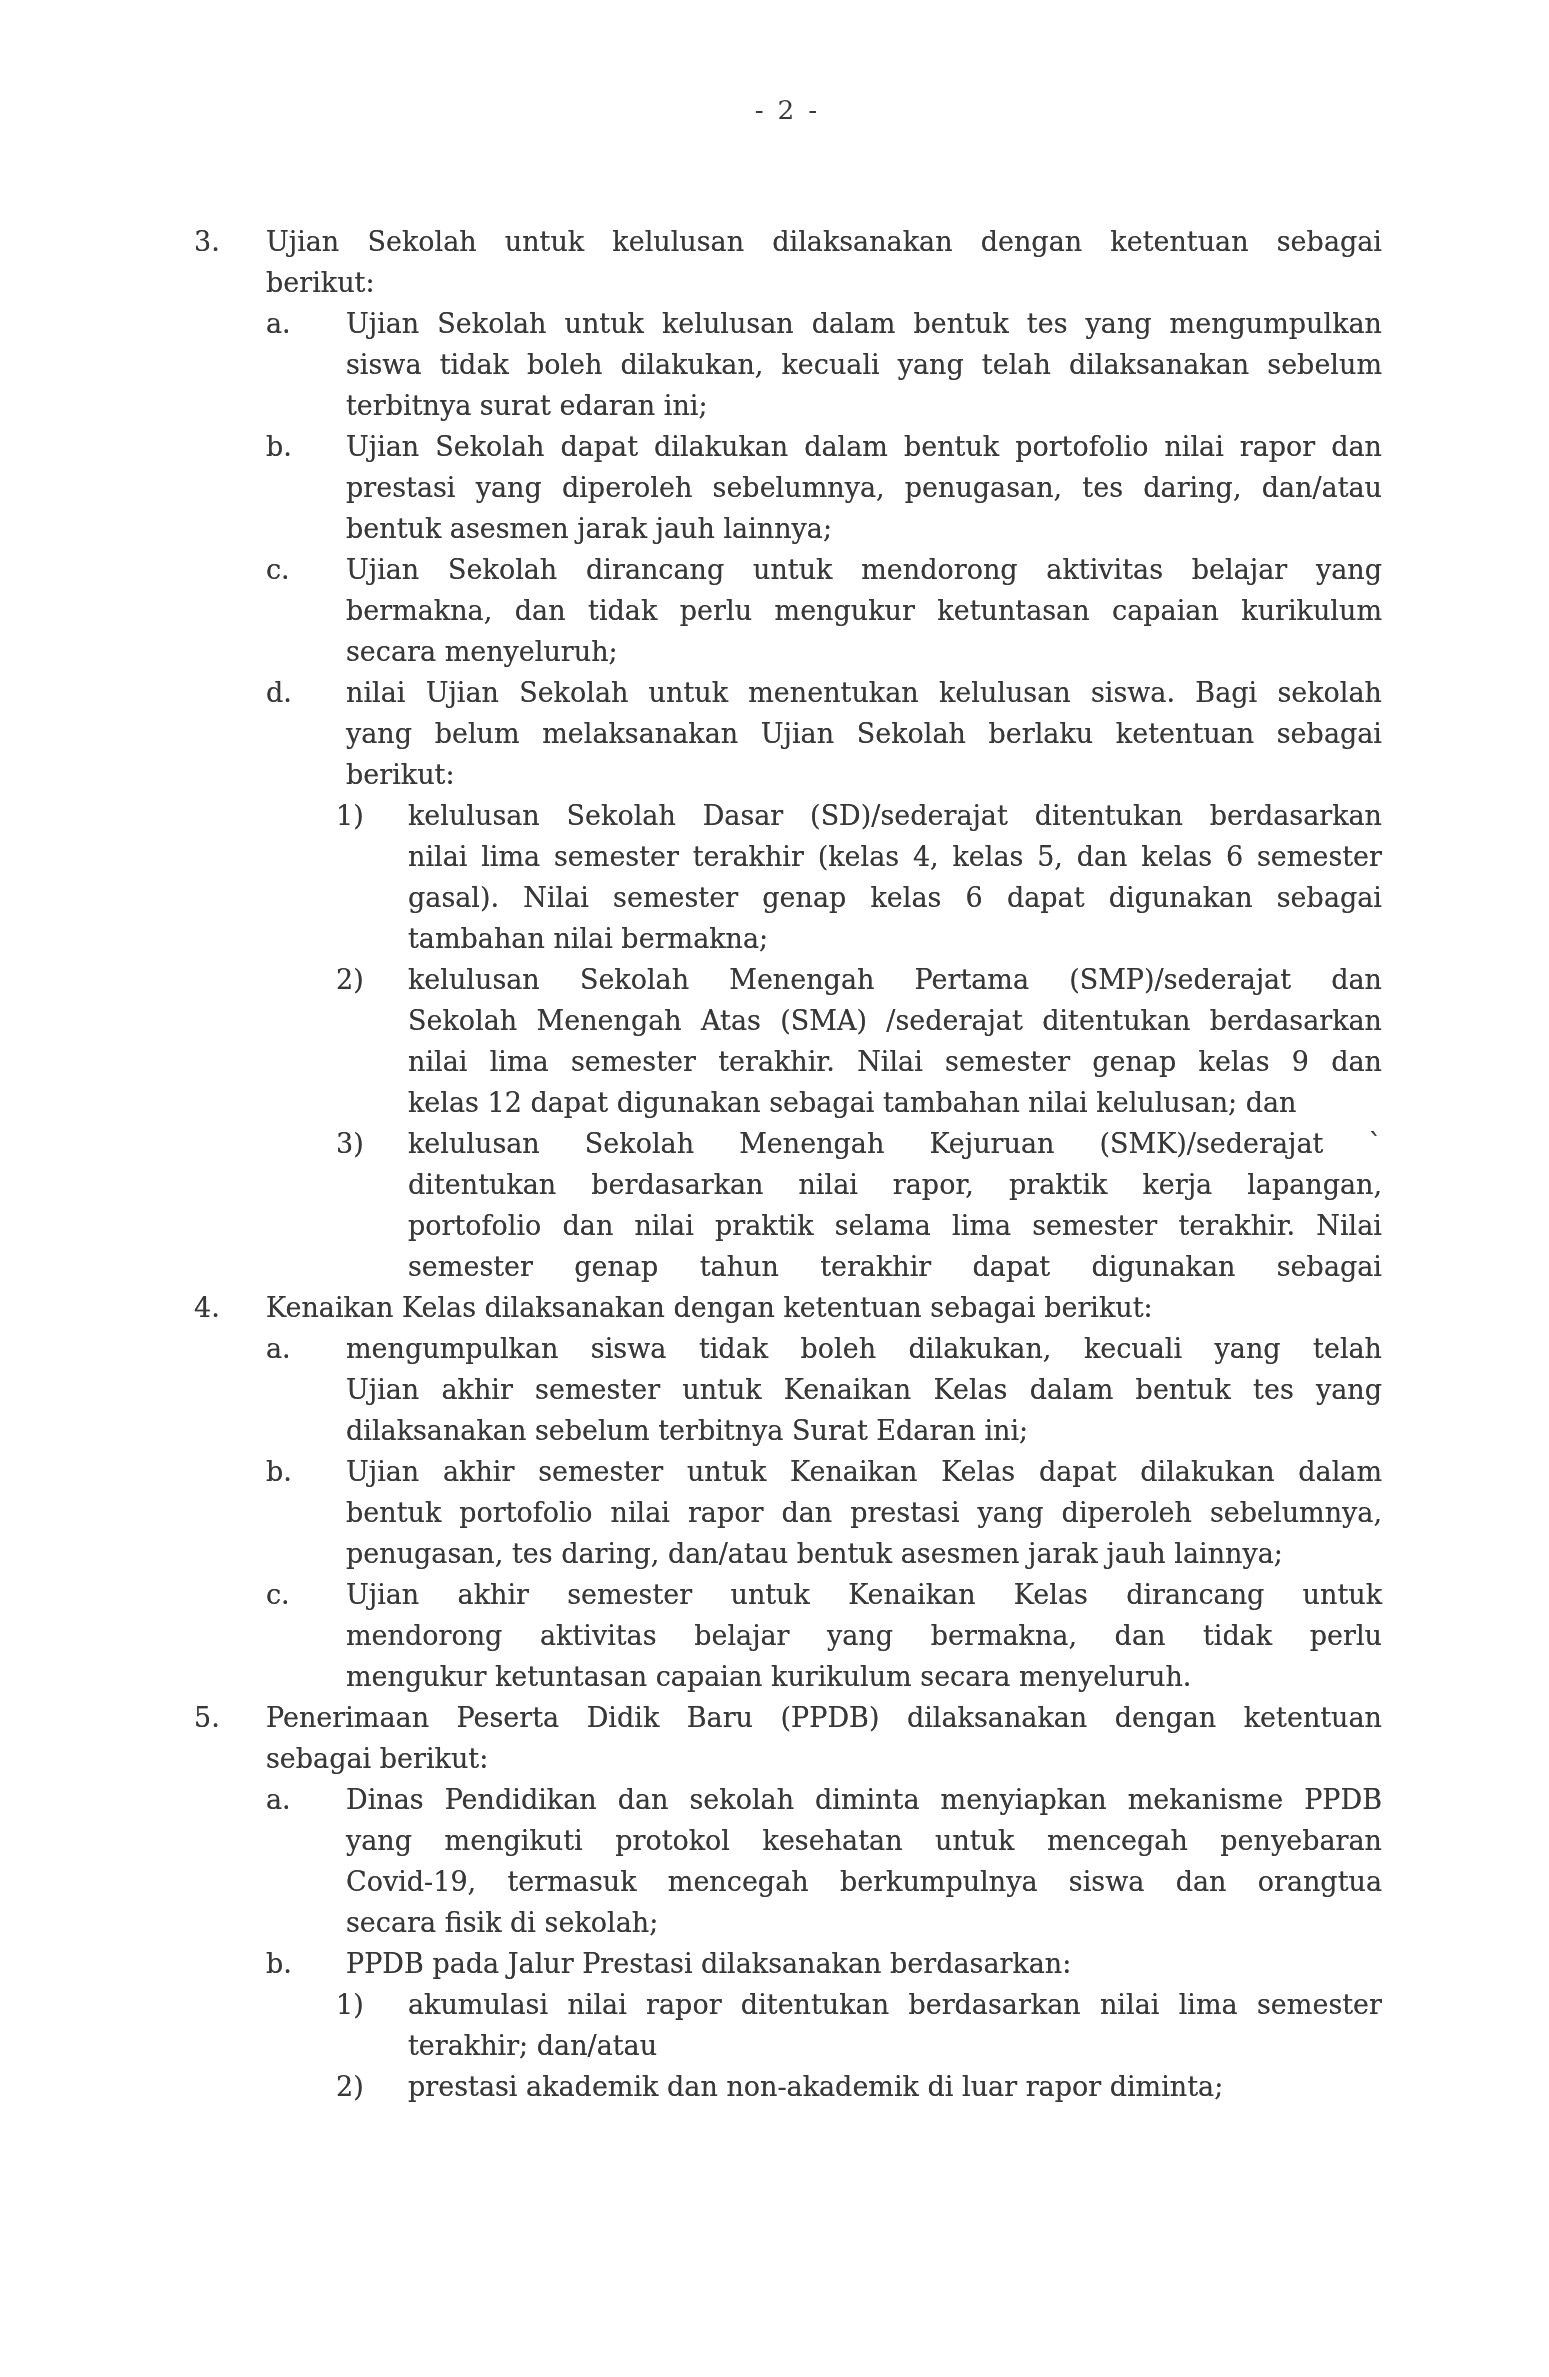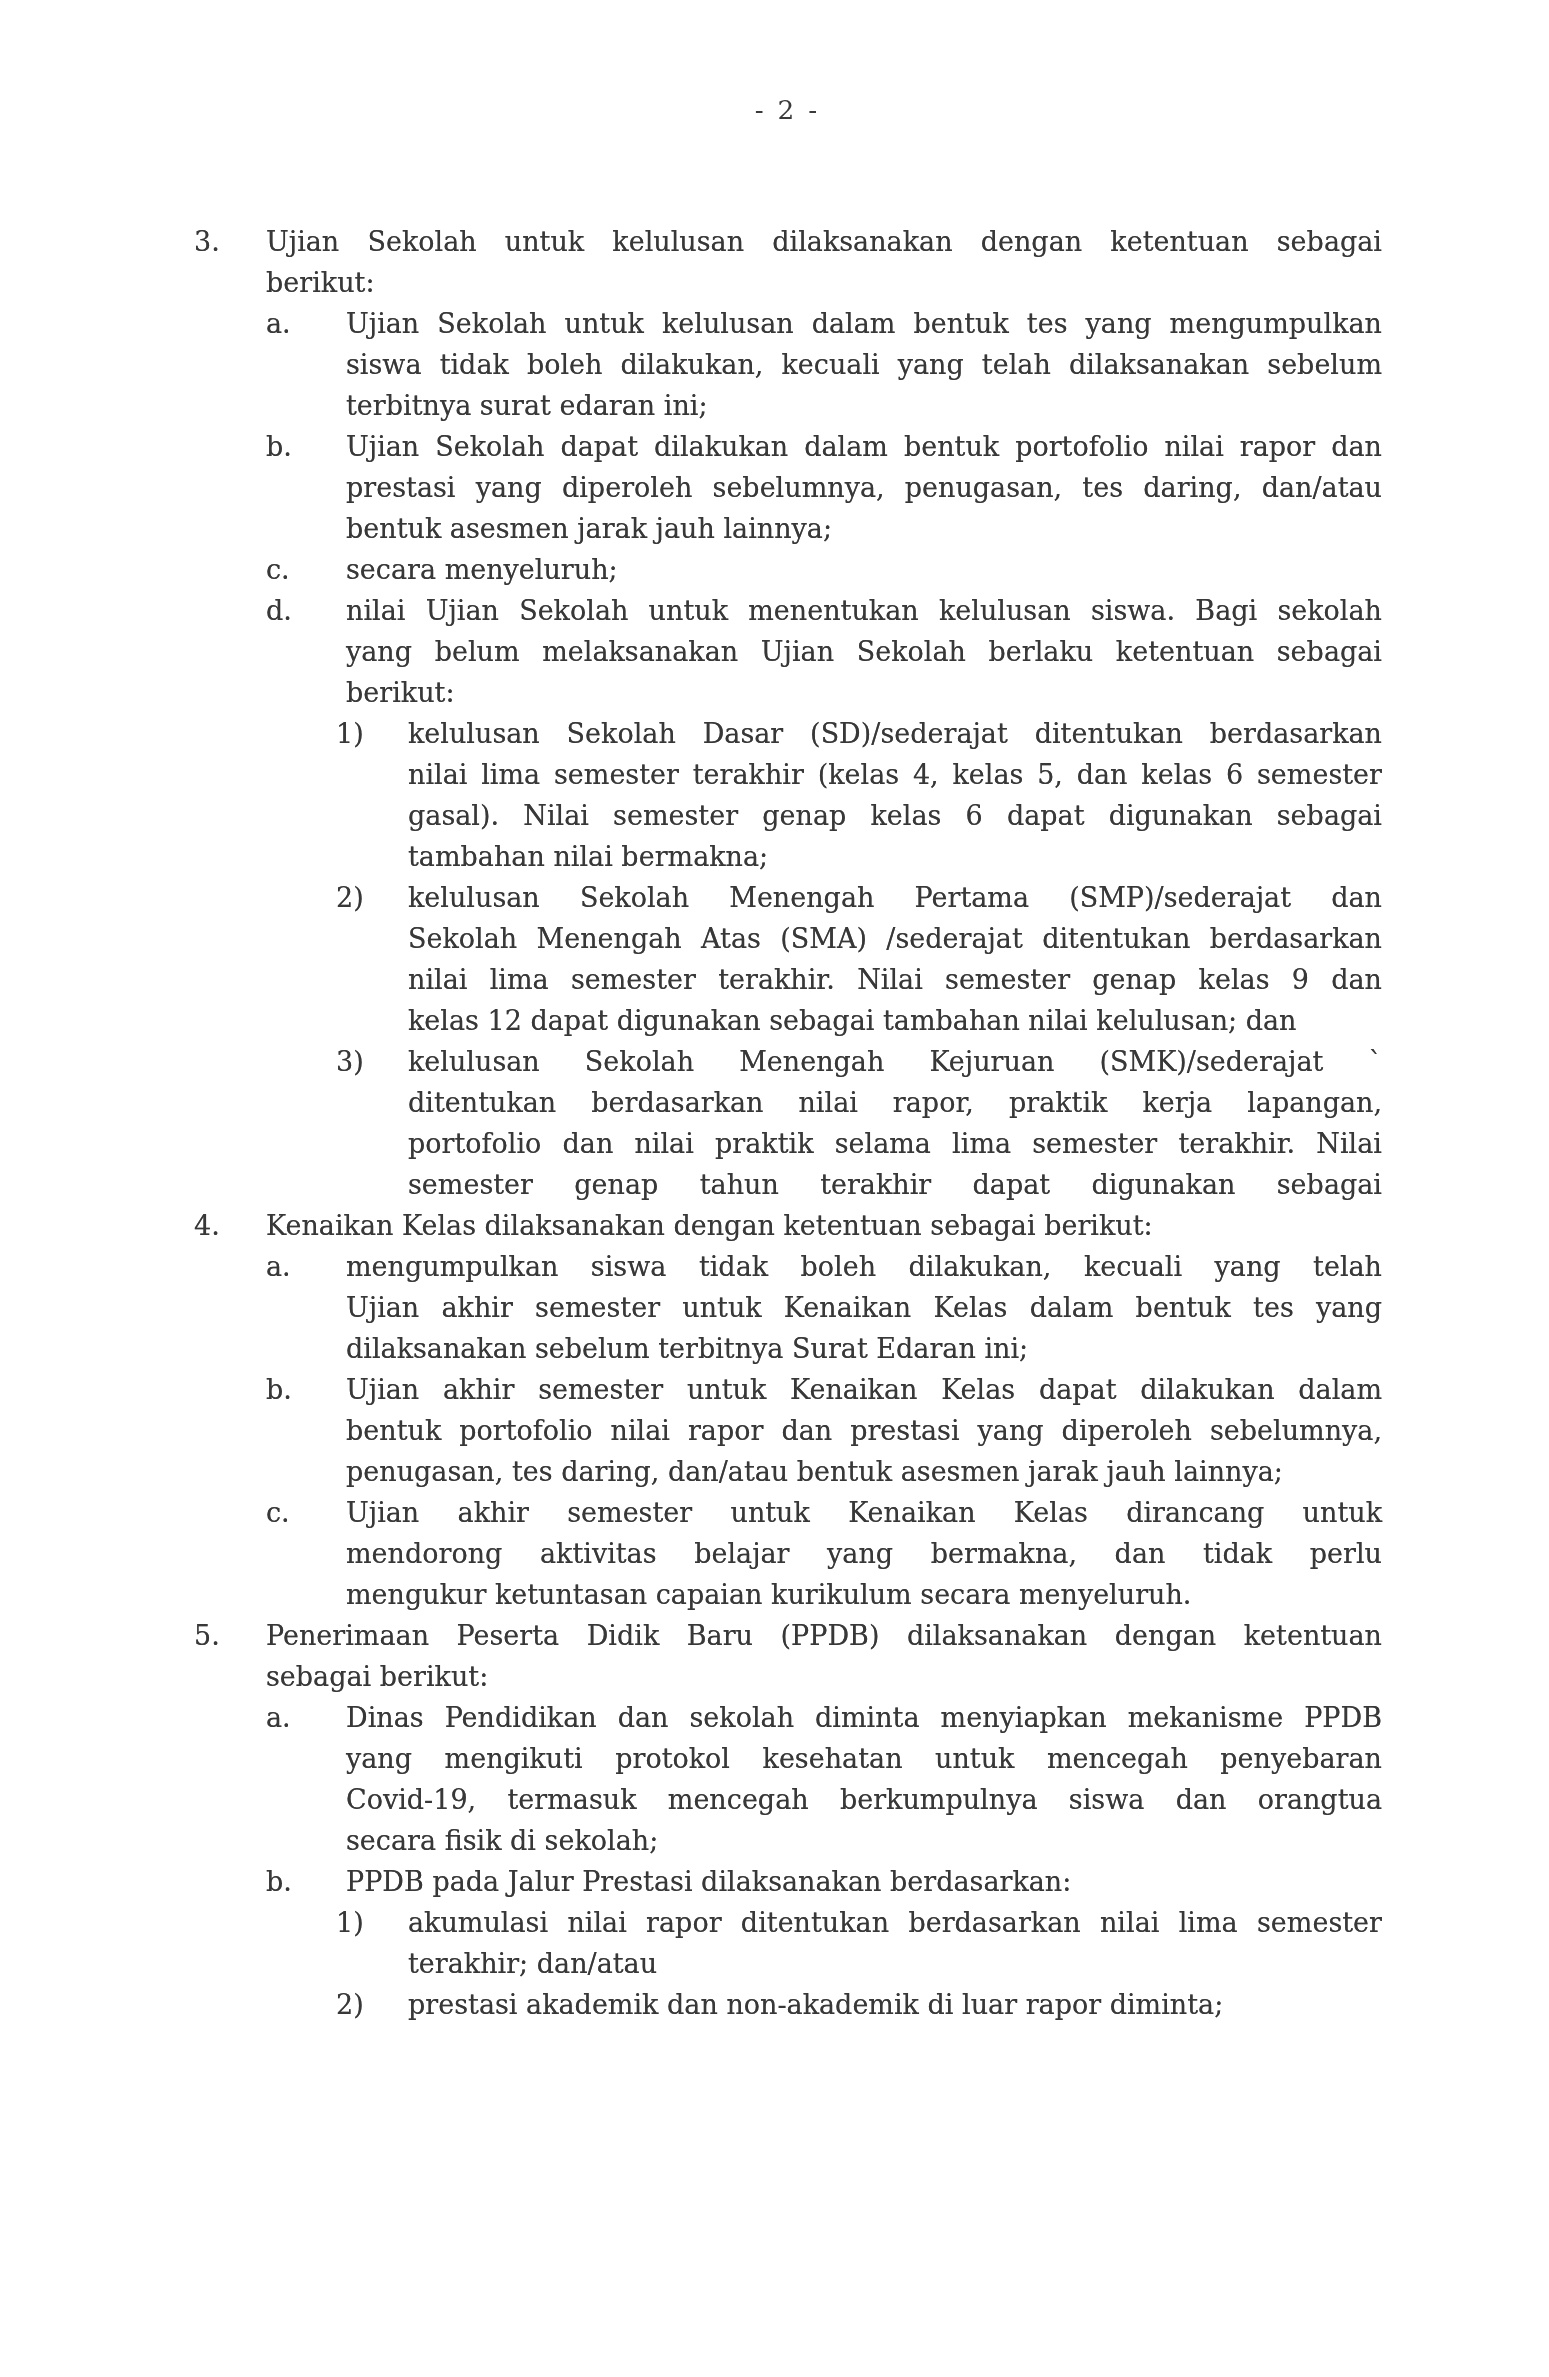--- a/index.html
+++ b/index.html
@@ -96,20 +96,22 @@
         <span class="marker">b.</span>
         <div class="lines">
           <div class="line">Ujian Sekolah dapat dilakukan dalam bentuk portofolio nilai rapor dan</div>
           <div class="line">prestasi yang diperoleh sebelumnya, penugasan, tes daring, dan/atau</div>
           <div class="line last">bentuk asesmen jarak jauh lainnya;</div>
         </div>
       </div>
       <div class="block l2">
         <span class="marker">c.</span>
         <div class="lines">
+          <div class="line">Ujian Sekolah dirancang untuk mendorong aktivitas belajar yang</div>
+          <div class="line">bermakna, dan tidak perlu mengukur ketuntasan capaian kurikulum</div>
           <div class="line last">secara menyeluruh;</div>
         </div>
       </div>
       <div class="block l2">
         <span class="marker">d.</span>
         <div class="lines">
           <div class="line">nilai Ujian Sekolah untuk menentukan kelulusan siswa. Bagi sekolah</div>
           <div class="line">yang belum melaksanakan Ujian Sekolah berlaku ketentuan sebagai</div>
           <div class="line last">berikut:</div>
         </div>

